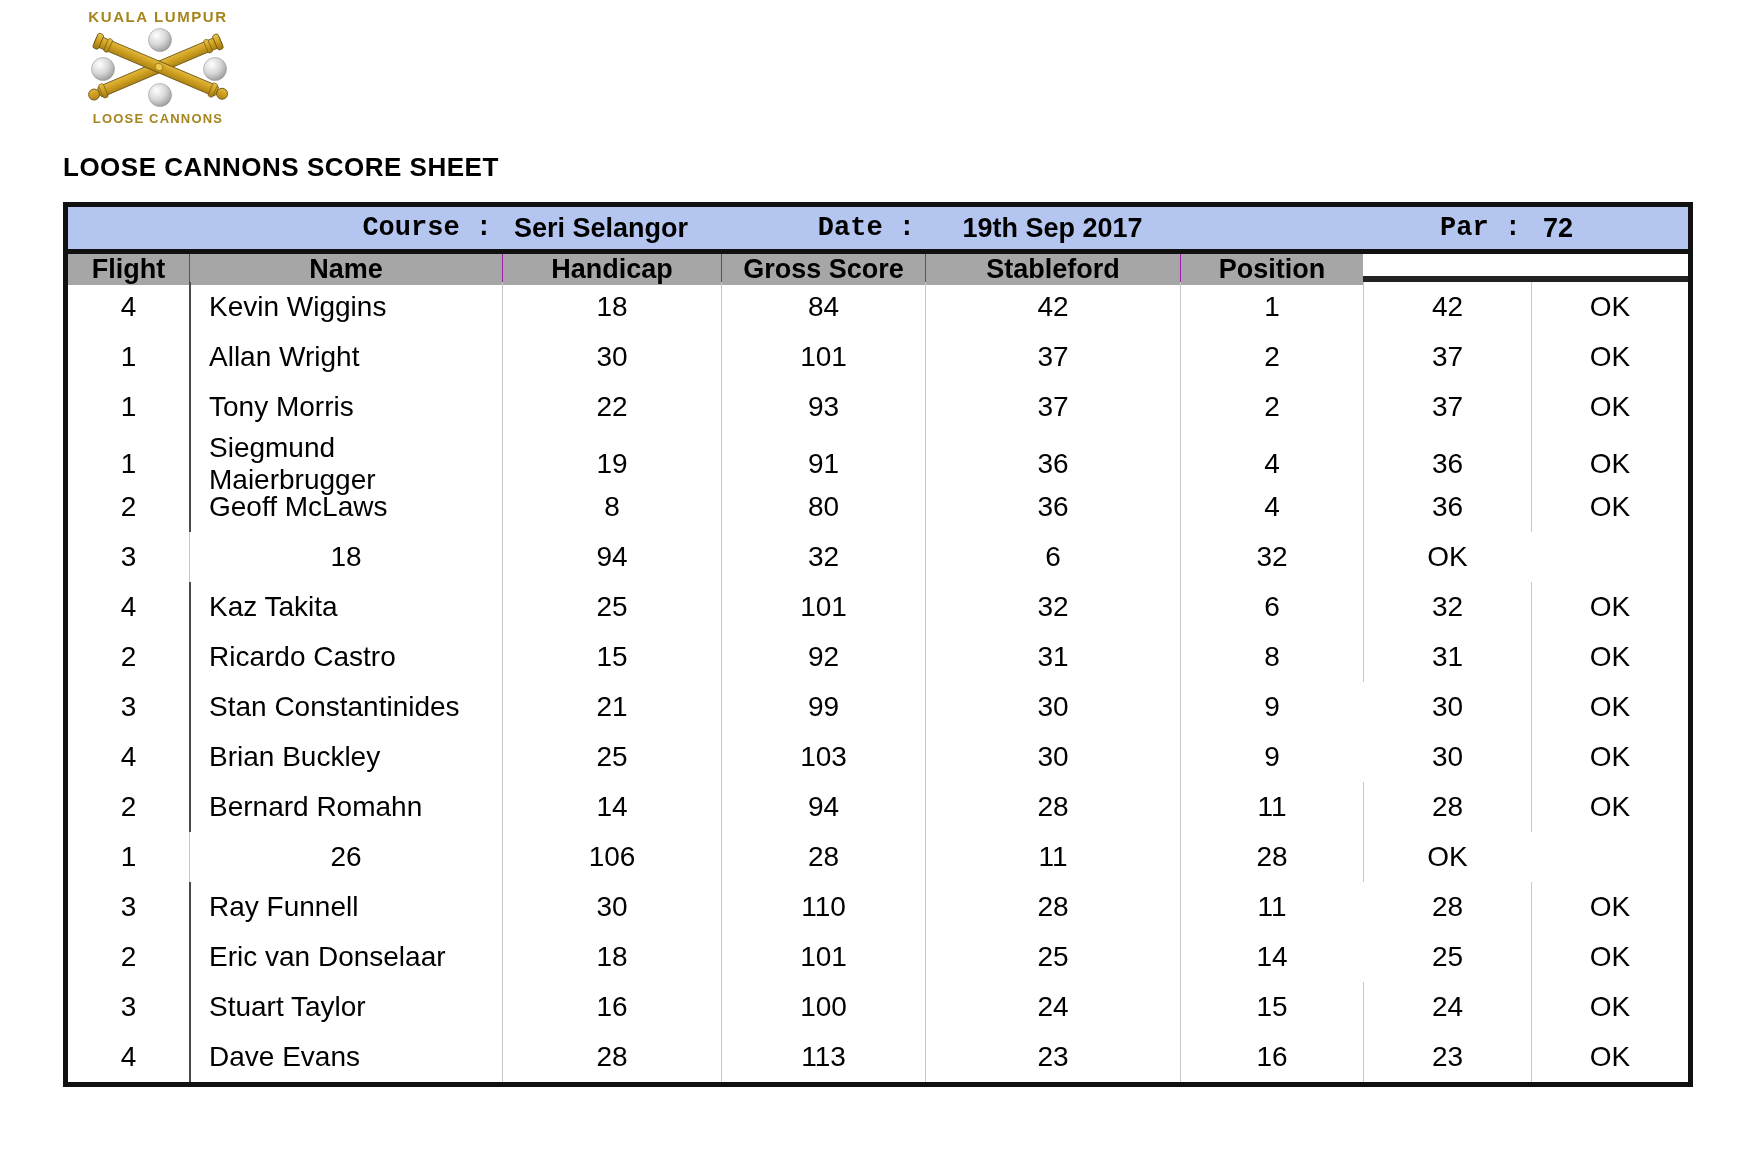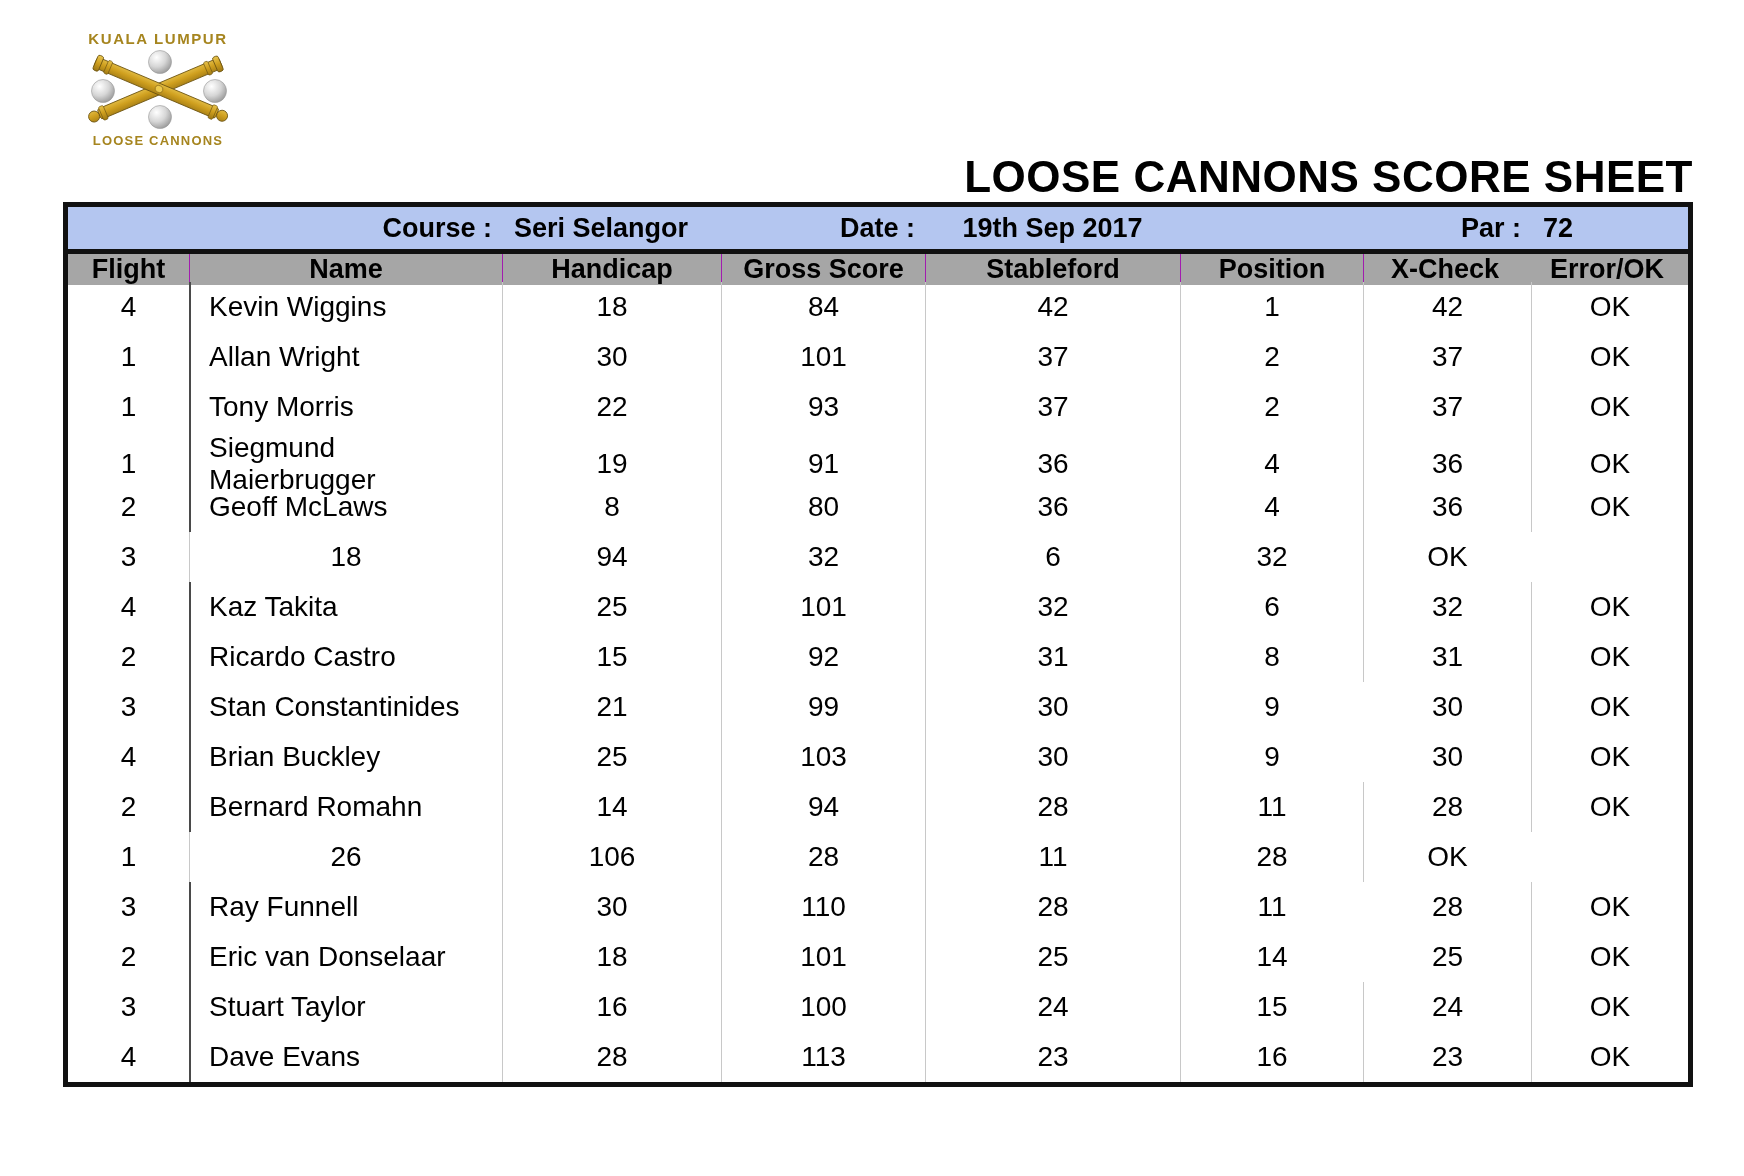--- a/index.html
+++ b/index.html
@@ -8,47 +8,47 @@
     --logo-gold:#a6851f;
     --border-dark:#111111;
   }
   *{margin:0;padding:0;box-sizing:border-box;}
   html,body{background:#ffffff;}
   body{
     font-family:"Liberation Sans","DejaVu Sans",sans-serif;
     width:1744px;height:1176px;position:relative;overflow:hidden;color:#000;
   }
   
-  .logo{position:absolute;left:74px;top:30px;width:168px;text-align:center;}
+  .logo{position:absolute;left:74px;top:8px;width:168px;text-align:center;}
   .logo-top{font-size:15px;font-weight:700;letter-spacing:1.6px;color:var(--logo-gold,#a6851f);}
   .logo-svg{display:block;margin:3px auto 1px auto;}
   .logo-bottom{font-size:13px;font-weight:700;letter-spacing:1.2px;color:var(--logo-gold,#a6851f);text-align:center;}
   
   .sheet-title{
     position:absolute;left:63px;top:152px;width:1630px;
-    text-align:right;font-size:44px;font-weight:700;letter-spacing:0.5px;
+    text-align:left;font-size:26px;font-weight:700;letter-spacing:0.5px;
   }
   
   .score-table{
     position:absolute;left:63px;top:202px;width:1630px;
     border:5px solid var(--border-dark,#111);
     background:#fff;
   }
   .grid8{
     display:grid;
     grid-template-columns:121px 313px 219px 204px 255px 183px 168px 157px;
   }
   
   .band{
     height:47px;background:var(--band-blue,#b4c6f0);
     border-bottom:5px solid var(--border-dark,#111);
     font-weight:700;font-size:27px;
   }
   .band .bcell{display:flex;align-items:center;}
-  .band .b-right{justify-content:flex-end;padding-right:10px;}
+  .band .b-right{justify-content:flex-end;padding-right:10px;font-family:Liberation Mono, monospace;}
   .band .b-left{justify-content:flex-start;padding-left:12px;}
   .band .b-center{justify-content:center;}
   
   .header-row{
     height:28px;
     border-bottom:6px solid #222222;
     font-weight:700;font-size:27px;
   }
   .hcell{
     background:var(--header-gray,#a6a6a6);
@@ -135,24 +135,20 @@
     <div class="bcell b-left">72</div>
   </div>
 
   <div class="header-row grid8">
     <div class="hcell">Flight</div>
     <div class="hcell">Name</div>
     <div class="hcell">Handicap</div>
     <div class="hcell">Gross Score</div>
     <div class="hcell">Stableford</div>
     <div class="hcell">Position</div>
-    <div class="hcell h-merged">
-      <span>X-Check</span>
-      <span>Error/OK</span>
-    </div>
   </div>
 
   <div class="tbody">
       <div class="trow grid8">
         <div class="cell c-flight">4</div>
         <div class="cell c-name">Kevin Wiggins</div>
         <div class="cell c-handicap">18</div>
         <div class="cell c-gross">84</div>
         <div class="cell c-stableford">42</div>
         <div class="cell c-position">1</div>

